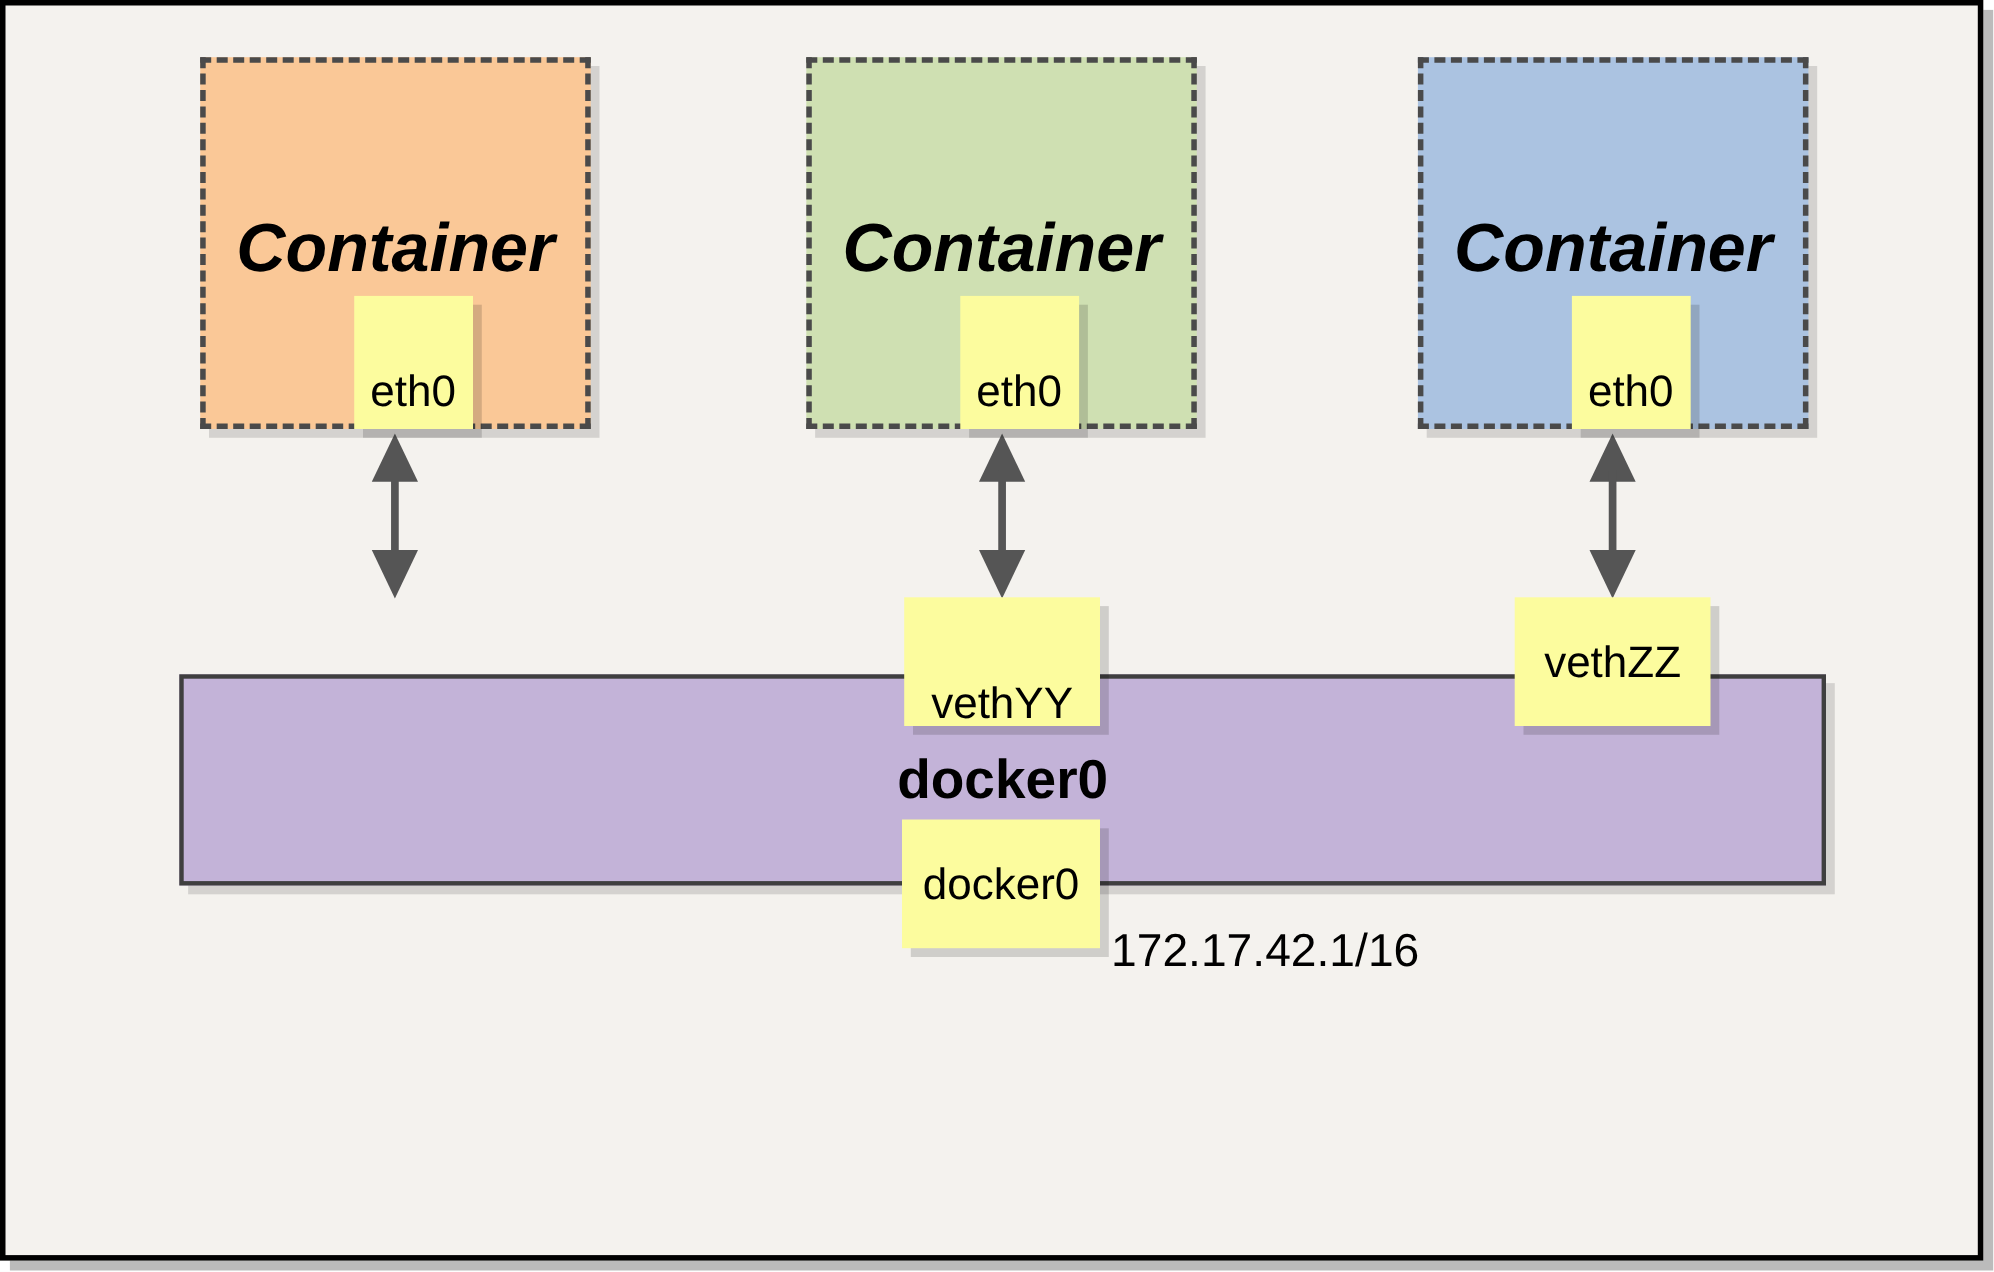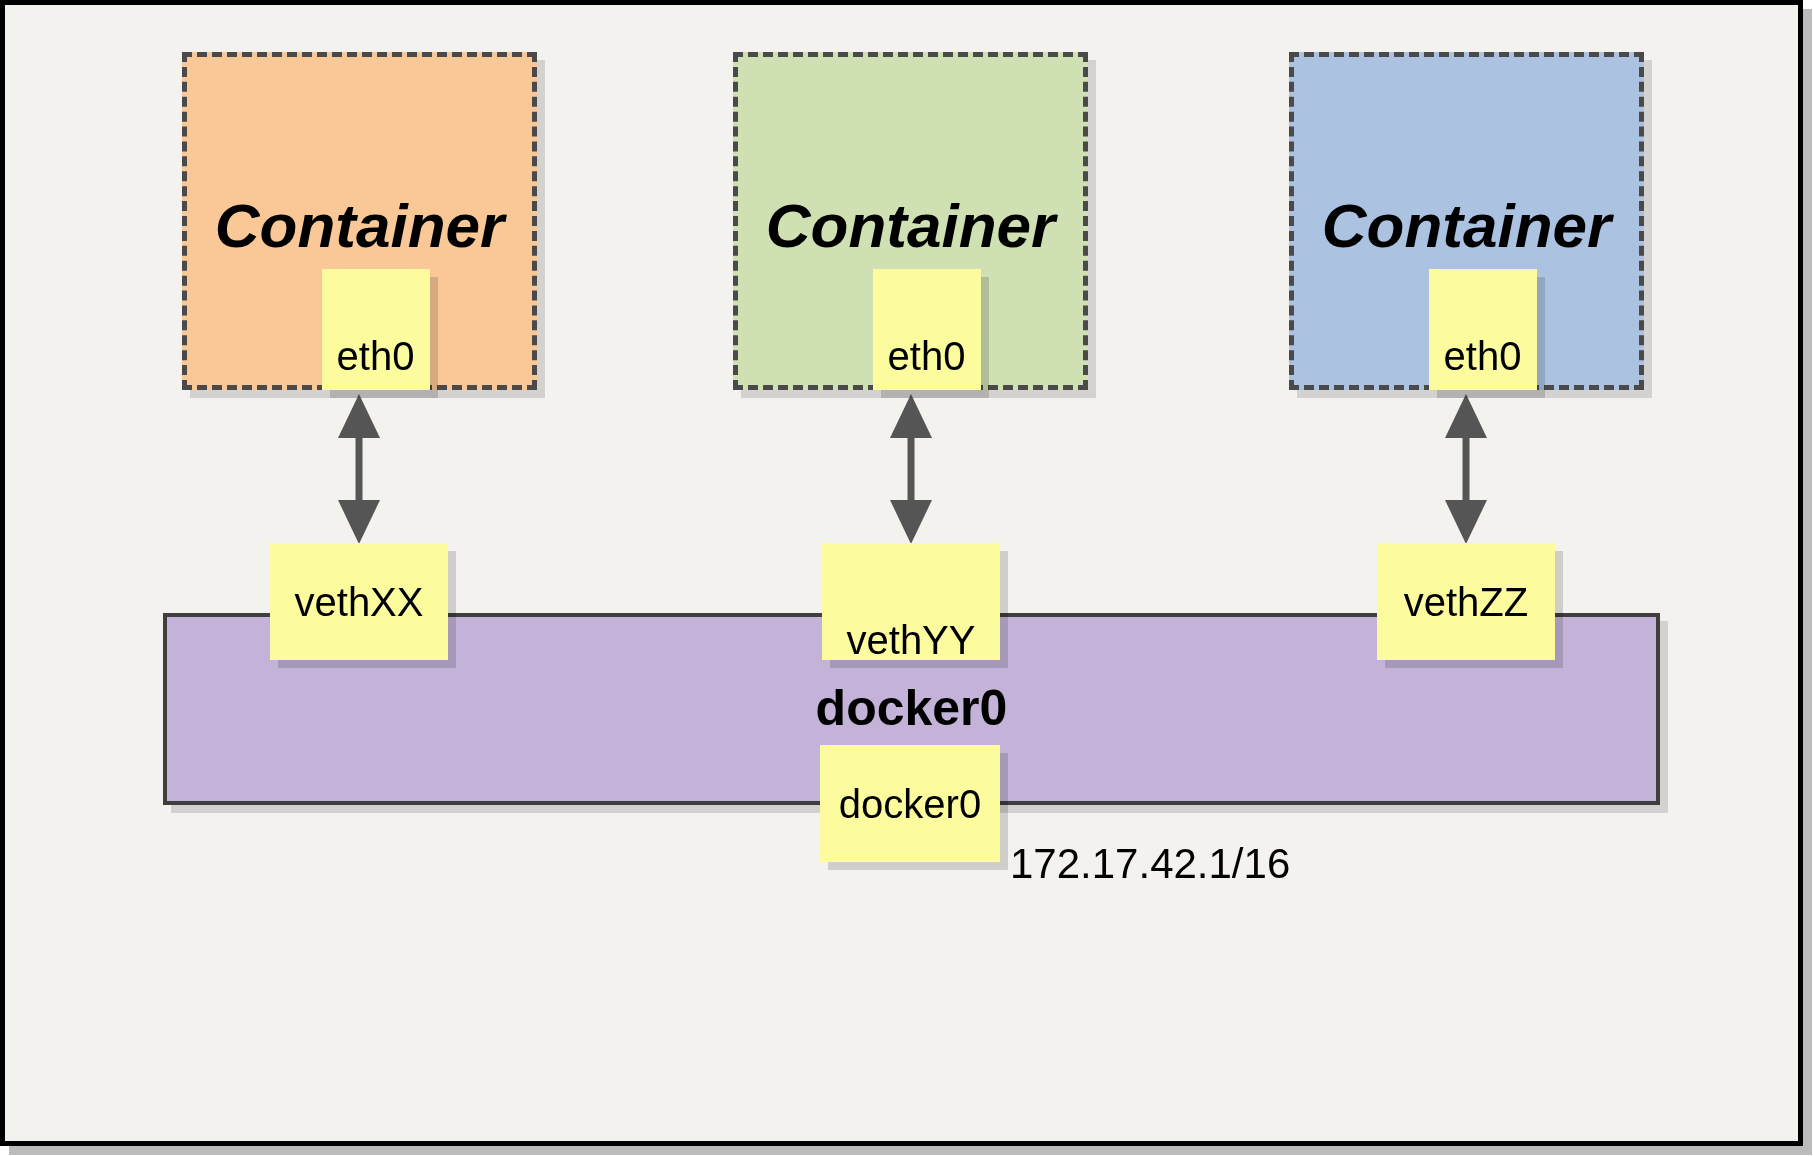--- a/index.html
+++ b/index.html
@@ -183,23 +183,20 @@
       <div class="head-up"></div>
       <div class="shaft"></div>
       <div class="head-down"></div>
     </div>
     <div class="arrow pos3">
       <div class="head-up"></div>
       <div class="shaft"></div>
       <div class="head-down"></div>
     </div>
 
-    <div class="note veth-note pos1">
-      <span>vethXX</span>
-    </div>
     <div class="note veth-note pos2">
       <span>vethYY</span>
     </div>
     <div class="note veth-note pos3">
       <span>vethZZ</span>
     </div>
 
     <div class="bridge" style="background: rgb(195, 179, 216);">
       <div class="bridge-title">docker0</div>
     </div>

